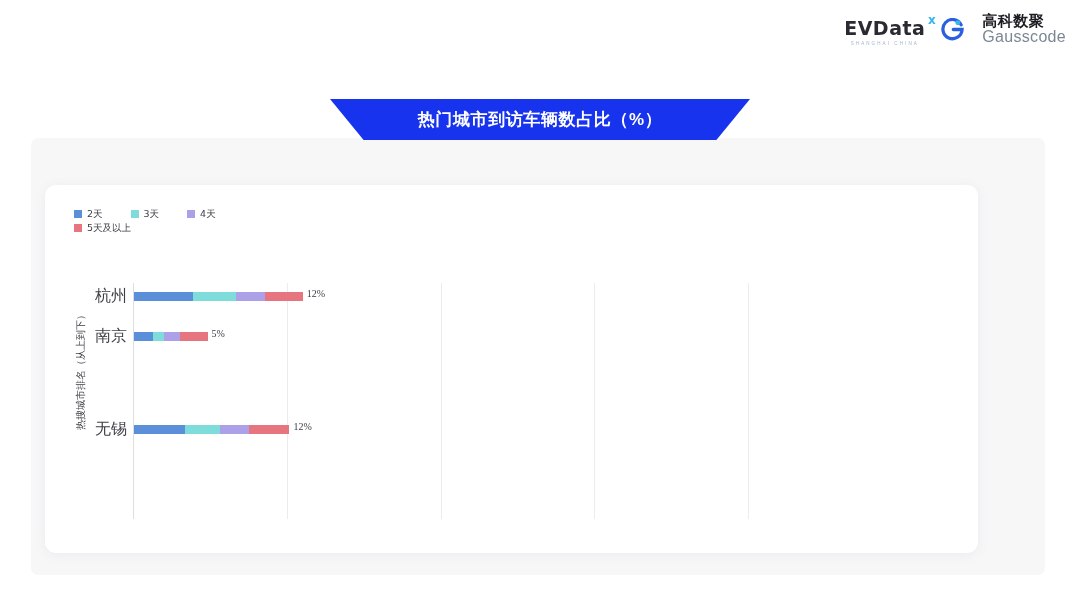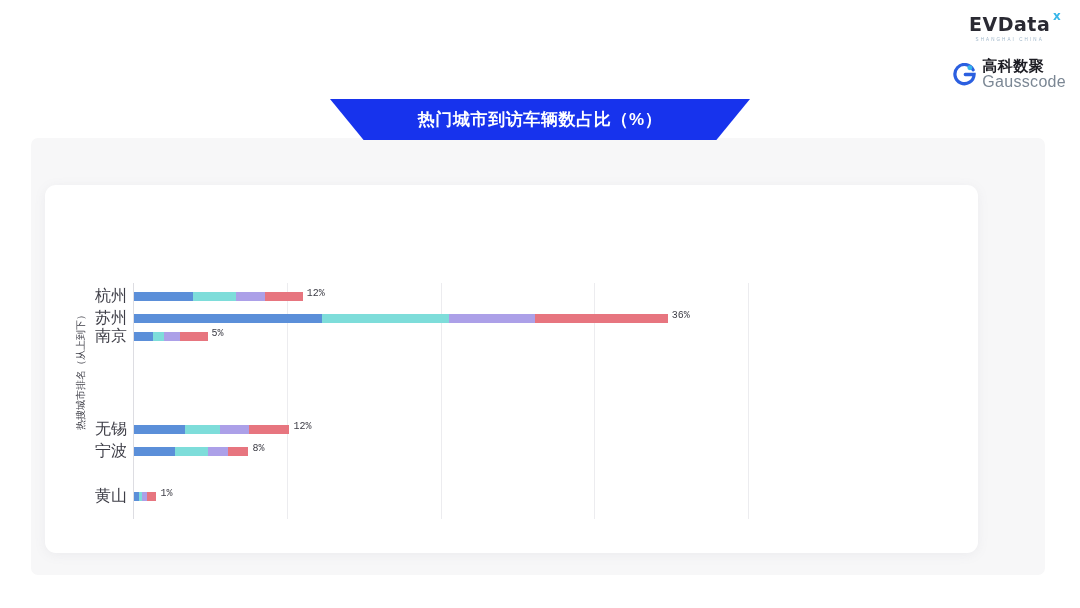--- a/index.html
+++ b/index.html
@@ -20,23 +20,22 @@
     position: absolute;
     top: 0; left: 0;
     width: 1080px;
     height: 58px;
   }
   .brand-group {
     position: absolute;
     right: 14px;
     top: 13px;
     display: flex;
-    align-items: center;
+    align-items: flex-end;
     gap: 16px;
-    flex-direction: column;
   }
   .evdata-logo {
     display: flex;
     flex-direction: column;
     align-items: center;
     padding-top: 2px;
   }
   .evdata-word {
     font-family: "DejaVu Sans", sans-serif;
     font-size: 19px;
@@ -57,21 +56,21 @@
   .evdata-sub {
     font-size: 4.5px;
     letter-spacing: 2.1px;
     color: #9fb6c9;
     margin-top: 3px;
     text-transform: uppercase;
   }
   .gauss-logo {
     display: flex;
     align-items: center;
-    gap: 6px;
+    gap: 18px;
   }
   .gauss-mark {
     width: 23px;
     height: 23px;
     flex: 0 0 auto;
   }
   .gauss-text {
     display: flex;
     flex-direction: column;
     line-height: 1.05;
@@ -222,21 +221,21 @@
     align-items: stretch;
   }
   .seg {
     height: 9px;
   }
   .bar-value {
     position: absolute;
     top: 3px;
     font-size: 10px;
     color: #3d3d46;
-    font-family: Liberation Mono, monospace;
+    font-family: Liberation Serif, serif;
     white-space: nowrap;
   }
 </style>
 </head>
 <body>
 
 <div class="brand-bar">
   <div class="brand-group">
 
     <div class="evdata-logo">
@@ -261,83 +260,75 @@
 </div>
 
 <div class="ribbon">
   <span class="ribbon-text">热门城市到访车辆数占比（%）</span>
 </div>
 
 <div class="panel"></div>
 
 <div class="card">
 
+  <div class="legend">
+    <div class="legend-row" id="legend-row-1">
+        <div class="legend-item">
+          <span class="legend-swatch" style="background: rgb(91, 143, 217);"></span>
+          <span class="legend-label">2天</span>
+        </div>
+        <div class="legend-item">
+          <span class="legend-swatch" style="background: rgb(126, 221, 218);"></span>
+          <span class="legend-label">3天</span>
+        </div>
+        <div class="legend-item">
+          <span class="legend-swatch" style="background: rgb(172, 160, 232);"></span>
+          <span class="legend-label">4天</span>
+        </div>
+      </div>
+    <div class="legend-row" id="legend-row-2">
+        <div class="legend-item">
+          <span class="legend-swatch" style="background: rgb(231, 117, 127);"></span>
+          <span class="legend-label">5天及以上</span>
+        </div>
+      </div>
+  </div>
 
   <div class="plot" id="plot">
     <div class="axis-title">热搜城市排名（从上到下）</div>
     <div class="axisline"></div>
   <div class="gridline" style="left: 242.375px;"></div>
       <div class="gridline" style="left: 395.75px;"></div>
       <div class="gridline" style="left: 549.125px;"></div>
       <div class="gridline" style="left: 702.5px;"></div>
       <div class="row" style="top: 100px;">
         <div class="row-label">杭州</div>
         <div class="bar-wrap">
           <div class="seg" style="width: 59.305px; background: rgb(91, 143, 217);"></div>
           <div class="seg" style="width: 42.945px; background: rgb(126, 221, 218);"></div>
           <div class="seg" style="width: 28.63px; background: rgb(172, 160, 232);"></div>
           <div class="seg" style="width: 37.8325px; background: rgb(231, 117, 127);"></div>
         </div>
         <div class="bar-value" style="left: 261.712px;">12%</div>
       </div>
-      <div class="row" style="top: 122.2px;">
-        <div class="row-label">苏州</div>
-        <div class="bar-wrap">
-          <div class="seg" style="width: 188.14px; background: rgb(91, 143, 217);"></div>
-          <div class="seg" style="width: 126.79px; background: rgb(126, 221, 218);"></div>
-          <div class="seg" style="width: 85.89px; background: rgb(172, 160, 232);"></div>
-          <div class="seg" style="width: 132.925px; background: rgb(231, 117, 127);"></div>
-        </div>
-        <div class="bar-value" style="left: 626.745px;">36%</div>
-      </div>
       <div class="row" style="top: 140px;">
         <div class="row-label">南京</div>
         <div class="bar-wrap">
           <div class="seg" style="width: 19.4275px; background: rgb(91, 143, 217);"></div>
           <div class="seg" style="width: 10.225px; background: rgb(126, 221, 218);"></div>
           <div class="seg" style="width: 16.36px; background: rgb(172, 160, 232);"></div>
           <div class="seg" style="width: 27.6075px; background: rgb(231, 117, 127);"></div>
         </div>
         <div class="bar-value" style="left: 166.62px;">5%</div>
       </div>
       <div class="row" style="top: 233.2px;">
         <div class="row-label">无锡</div>
         <div class="bar-wrap">
           <div class="seg" style="width: 51.125px; background: rgb(91, 143, 217);"></div>
           <div class="seg" style="width: 34.765px; background: rgb(126, 221, 218);"></div>
           <div class="seg" style="width: 28.63px; background: rgb(172, 160, 232);"></div>
           <div class="seg" style="width: 40.9px; background: rgb(231, 117, 127);"></div>
         </div>
         <div class="bar-value" style="left: 248.42px;">12%</div>
       </div>
-      <div class="row" style="top: 255.4px;">
-        <div class="row-label">宁波</div>
-        <div class="bar-wrap">
-          <div class="seg" style="width: 40.9px; background: rgb(91, 143, 217);"></div>
-          <div class="seg" style="width: 32.72px; background: rgb(126, 221, 218);"></div>
-          <div class="seg" style="width: 20.45px; background: rgb(172, 160, 232);"></div>
-          <div class="seg" style="width: 20.45px; background: rgb(231, 117, 127);"></div>
-        </div>
-        <div class="bar-value" style="left: 207.52px;">8%</div>
-      </div>
-      <div class="row" style="top: 299.8px;">
-        <div class="row-label">黄山</div>
-        <div class="bar-wrap">
-          <div class="seg" style="width: 5.1125px; background: rgb(91, 143, 217);"></div>
-          <div class="seg" style="width: 3.0675px; background: rgb(126, 221, 218);"></div>
-          <div class="seg" style="width: 5.1125px; background: rgb(172, 160, 232);"></div>
-          <div class="seg" style="width: 9.2025px; background: rgb(231, 117, 127);"></div>
-        </div>
-        <div class="bar-value" style="left: 115.495px;">1%</div>
-      </div>
     </div>
 
 </div>
 
 </body></html>

